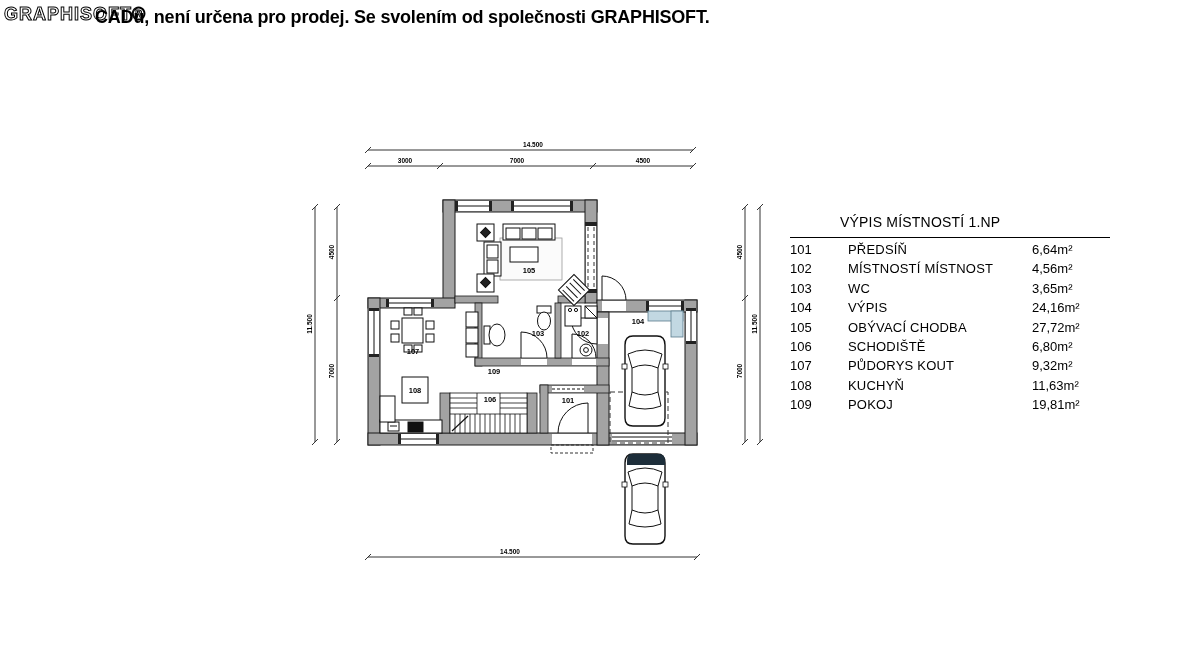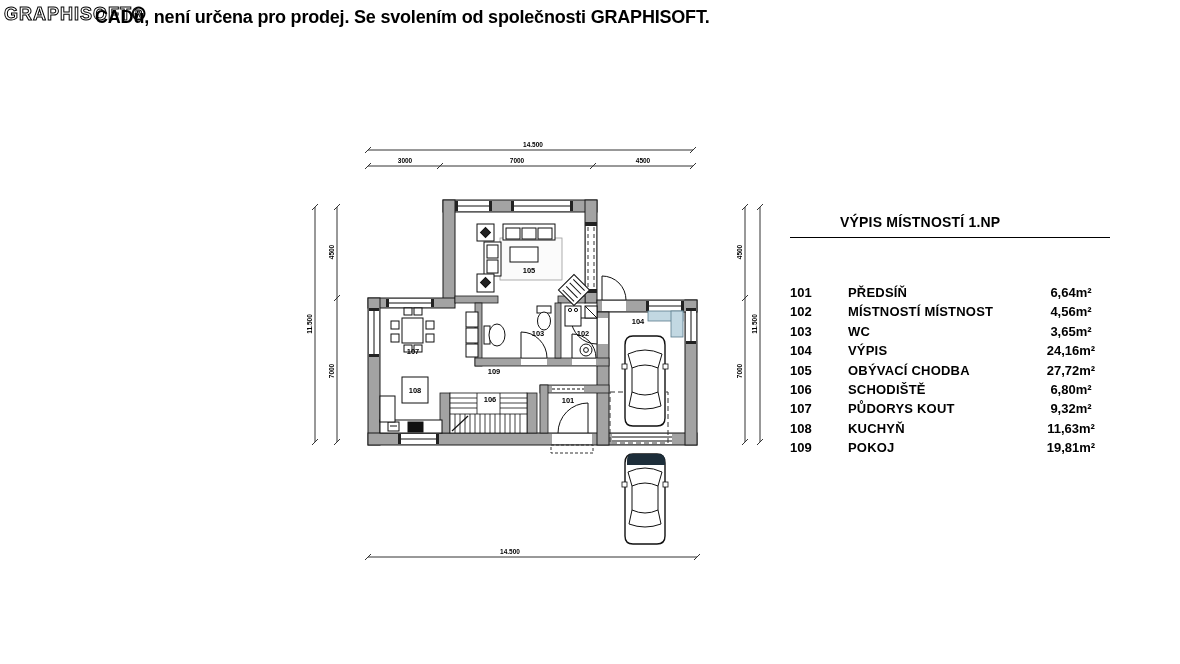--- a/index.html
+++ b/index.html
@@ -9,27 +9,27 @@
   .watermark{position:absolute;left:0;top:0;width:620px;height:34px;}
   .watermark .license{position:absolute;left:95px;top:7px;font-size:18px;font-weight:bold;
         letter-spacing:-0.2px;white-space:nowrap;}
   .watermark svg{position:absolute;left:2px;top:2px;}
   .logo-outline{font-family:"Liberation Sans",sans-serif;font-size:18px;font-weight:bold;
         fill:none;stroke:#000;stroke-width:1px;letter-spacing:1px;}
   
   .plan-title{position:absolute;left:387px;top:74px;font-size:27px;font-weight:bold;
         letter-spacing:0.5px;white-space:nowrap;}
   
-  .room-table{position:absolute;left:790px;top:214px;width:320px;font-weight:bold;}
+  .room-table{position:absolute;left:790px;top:214px;width:320px;font-weight:normal;}
   .room-table .rt-title{font-size:14px;margin-left:50px;letter-spacing:0.2px;}
   .room-table .rt-rule{border-top:1.5px solid #000;margin-top:7px;margin-bottom:4px;}
   .rt-row{display:flex;align-items:baseline;height:19.4px;font-size:13px;}
   .rt-num{width:58px;flex:none;}
-  .rt-name{flex:1;letter-spacing:0.2px;margin-top:43px;}
-  .rt-area{width:78px;flex:none;text-align:center;}
+  .rt-name{flex:1;letter-spacing:0.2px;}
+  .rt-area{width:78px;flex:none;text-align:left;}
   
   svg text{font-family:"Liberation Sans",sans-serif;}
   .dim-label{font-size:6.5px;font-weight:bold;fill:#000;}
   .room-label{font-size:7.5px;font-weight:bold;fill:#000;text-anchor:middle;}
 </style>
 </head>
 <body>
 
 <div id="stage">
 

